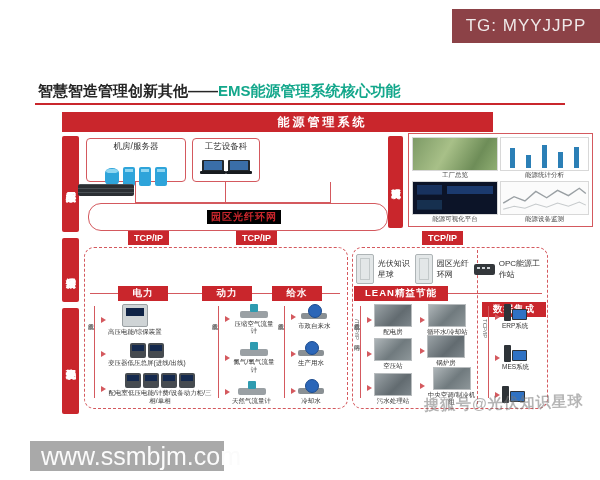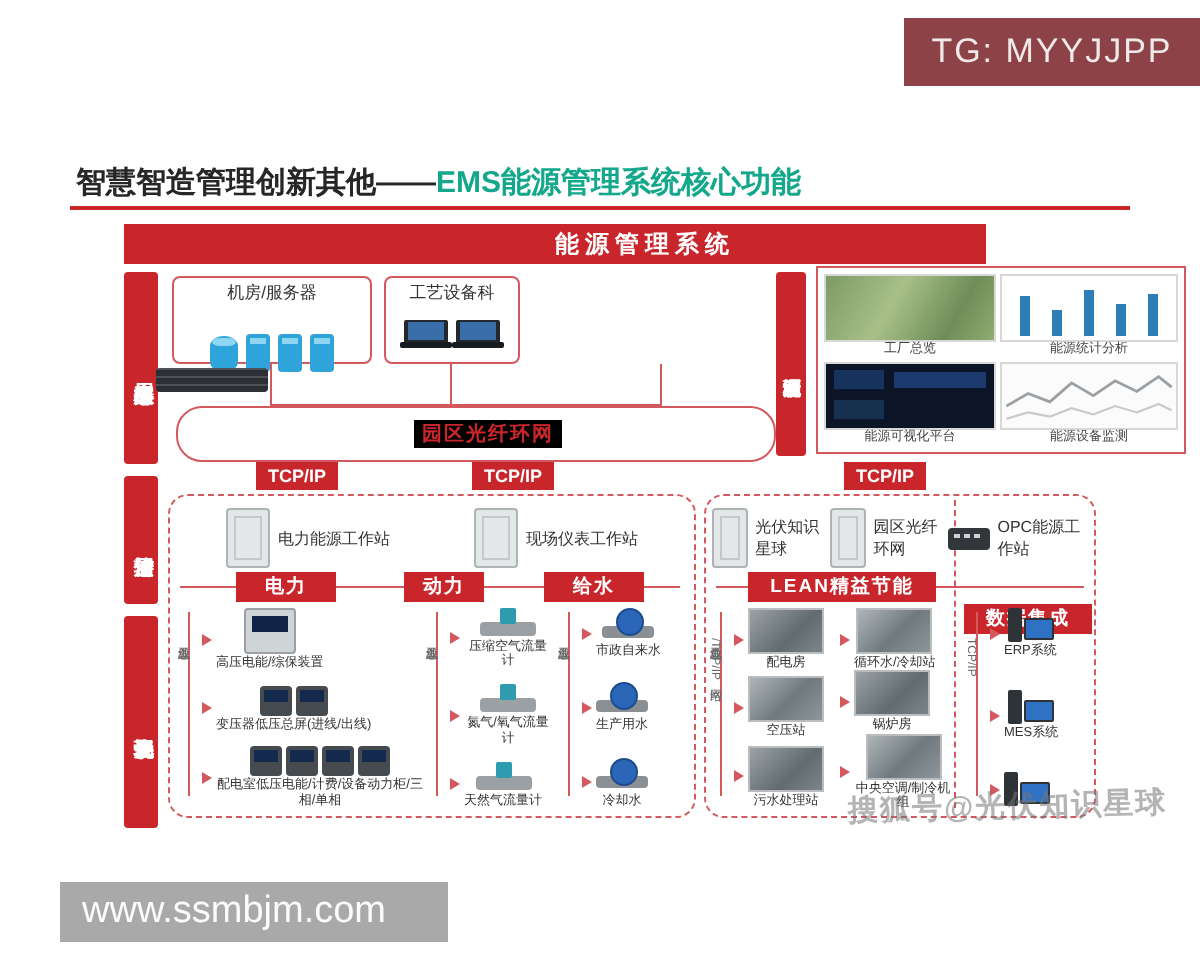--- a/index.html
+++ b/index.html
@@ -119,21 +119,21 @@
   .pimg.bars i:nth-child(5){height:74%;}
   .pimg.dark{background:#0c1428;background-image:linear-gradient(#18325e 0 0),linear-gradient(#16304f 0 0),linear-gradient(#1b3a6e 0 0);
        background-size:30% 30%,30% 30%,55% 25%;background-position:6% 15%,6% 80%,90% 15%;background-repeat:no-repeat;}
   .pimg.lines{background:#fbfbfb;}
   .plbl{font-size:6.5px;color:#444;line-height:1.3;}
 
   
   .soho{left:424px;top:394px;font-size:15px;font-weight:bold;color:rgba(118,118,118,0.55);
         letter-spacing:1px;transform:rotate(-1.5deg);white-space:nowrap;}
   .sitebox{left:30px;top:441px;width:194px;height:30px;background:#a9a9a9;color:#fbfbfb;
-           font-size:19px;display:flex;align-items:center;padding-left:11px;box-sizing:border-box;}
+           font-size:25px;display:flex;align-items:center;padding-left:11px;box-sizing:border-box;}
 </style>
 </head>
 <body>
 
 <div id="canvas">
 
   <div class="abs tg-badge">TG: MYYJJPP</div>
 
   <div class="abs title-row">
     <span>智慧智造管理创新其他——</span><span class="hl">EMS能源管理系统核心功能</span>
@@ -182,51 +182,41 @@
     </div>
 
     <div class="abs tcp" style="left:66px;">TCP/IP</div>
     <div class="abs tcp" style="left:174px;">TCP/IP</div>
     <div class="abs tcp" style="left:360px;">TCP/IP</div>
 
     <div class="abs dash boxA"></div>
     <div class="abs dash boxB"></div>
     <div class="abs dashline" style="left:415px;top:140px;height:154px;"></div>
 
-    <div class="abs wsrow" style="left:30px;width:248px;">
-      <span class="ws">
-        <i class="cab"></i>
-        <span class="wlbl">电力能源工作站</span>
-      </span>
-      <span class="ws">
-        <i class="cab"></i>
-        <span class="wlbl">现场仪表工作站</span>
-      </span>
-    </div>
     <div class="abs wsrow" style="left:294px;width:188px;">
       <span class="ws">
         <i class="cab"></i>
         <span class="wlbl">光伏知识星球</span>
       </span>
       <span class="ws">
         <i class="cab"></i>
         <span class="wlbl">园区光纤环网</span>
       </span>
       <span class="ws">
         <i class="opc"></i>
         <span class="wlbl">OPC能源工作站</span>
       </span>
     </div>
 
     <div class="abs hline tabline" style="left:28px;width:250px;"></div>
     <div class="abs hline tabline" style="left:296px;width:184px;"></div>
     <div class="abs tab" style="left:56px;width:50px;text-align:right;">电力</div>
-    <div class="abs tab" style="left:140px;width:40px;">动力</div>
+    <div class="abs tab" style="left:140px;width:50px;">动力</div>
     <div class="abs tab" style="left:210px;width:50px;">给水</div>
-    <div class="abs tab" style="left:312px;width:94px;">LEAN精益节能</div>
+    <div class="abs tab" style="left:292px;width:94px;">LEAN精益节能</div>
     <div class="abs tab" style="left:420px;width:64px;margin-top:16px;">数据集成</div>
 
     <div class="abs col" style="left:26px;width:124px;">
       <i class="cvline vline"></i>
       <span class="bus">工业总线</span>
       <span class="item">
         <i class="arr"></i>
         <span class="istack">
           <span class="irow">
               <i class="meter lg"></i>

